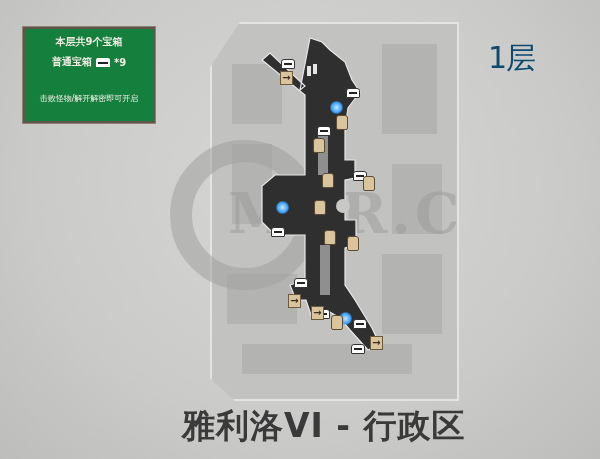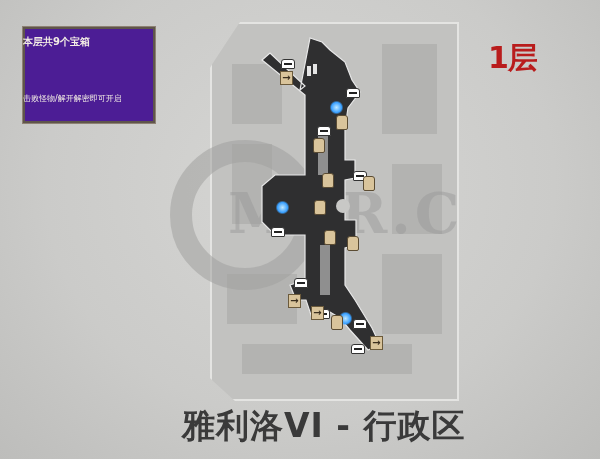--- a/index.html
+++ b/index.html
@@ -3,32 +3,32 @@
 <meta charset="utf-8">
 <style>
   html, body { margin:0; padding:0; }
   body {
     width:600px; height:459px; overflow:hidden; position:relative;
     background: radial-gradient(ellipse at 50% 40%, #d6d6d4 0%, #cbcbc9 60%, #bdbdbb 100%);
     font-family: "DejaVu Sans", sans-serif;
   }
   .legend {
     position:absolute; left:22px; top:26px; width:132px; height:96px;
-    background:#4c1d95; border:1px solid #8d8174;
+    background:#15803d; border:1px solid #8d8174;
     box-shadow: inset 0 0 0 2px #5f554b;
-    color:#f2ece4; text-align:left;
+    color:#f2ece4; text-align:center;
   }
   .legend .l1 { position:absolute; top:8px; left:0; right:0; font-size:10px; font-weight:bold; }
   .legend .l2 { position:absolute; top:28px; left:0; right:0; font-size:10px; font-weight:bold; display:flex; justify-content:center; align-items:center; gap:4px; }
   .legend .l3 { position:absolute; top:50px; left:0; right:0; font-size:8px; }
   .legend .l4 { position:absolute; top:66px; left:0; right:0; font-size:8px; }
   .chest-mini { display:inline-block; width:14px; height:9px; background:#fff; border-radius:2px 2px 0 0; position:relative; }
   .chest-mini::after { content:""; position:absolute; left:2px; right:2px; top:4px; height:2px; background:#222; }
   .floor {
-    position:absolute; left:488px; top:38px; font-size:30px; font-weight:bold; color:#b91c1c;
+    position:absolute; left:488px; top:38px; font-size:30px; font-weight:normal; color:#0c4a6e;
     font-family:"DejaVu Sans", sans-serif; letter-spacing:-1px;
   }
   .title {
     position:absolute; left:182px; top:404px; font-size:33px; font-weight:bold; color:#3a3a3a;
     font-family:"DejaVu Sans", sans-serif; letter-spacing:1px;
   }
   .map-frame {
     position:absolute; left:210px; top:22px; width:245px; height:375px;
     background:#c2c2c0; border:2px solid #e4e4e2;
     clip-path: polygon(12% 0, 100% 0, 100% 100%, 10% 100%, 0 94%, 0 12%);
@@ -59,20 +59,25 @@
   }
   .tp-icon {
     width:13px; height:13px; background:radial-gradient(circle,#bfe8ff 0%,#3aa0ff 55%,rgba(58,160,255,0) 75%);
   }
 </style>
 </head>
 <body>
 
 <div class="legend">
   <div class="l1">本层共9个宝箱</div>
+  <div class="l2">
+    <span>普通宝箱</span>
+    <span class="chest-mini"></span>
+    <span>*9</span>
+  </div>
   <div class="l4">击败怪物/解开解密即可开启</div>
 </div>
 
 <div class="floor">1层</div>
 
 <div class="map-frame">
   <div class="blk" style="left:20px;top:40px;width:50px;height:60px;"></div>
   <div class="blk" style="left:170px;top:20px;width:55px;height:90px;"></div>
   <div class="blk" style="left:180px;top:140px;width:50px;height:70px;"></div>
   <div class="blk" style="left:170px;top:230px;width:60px;height:80px;"></div>

